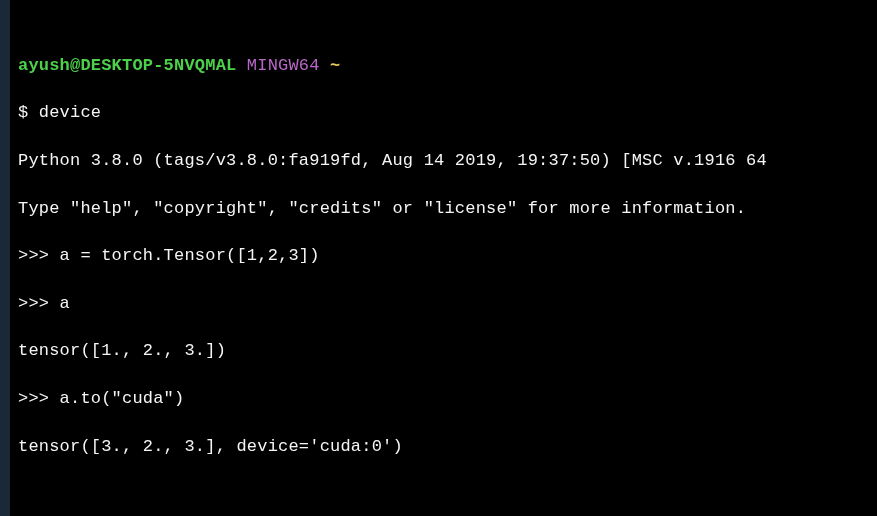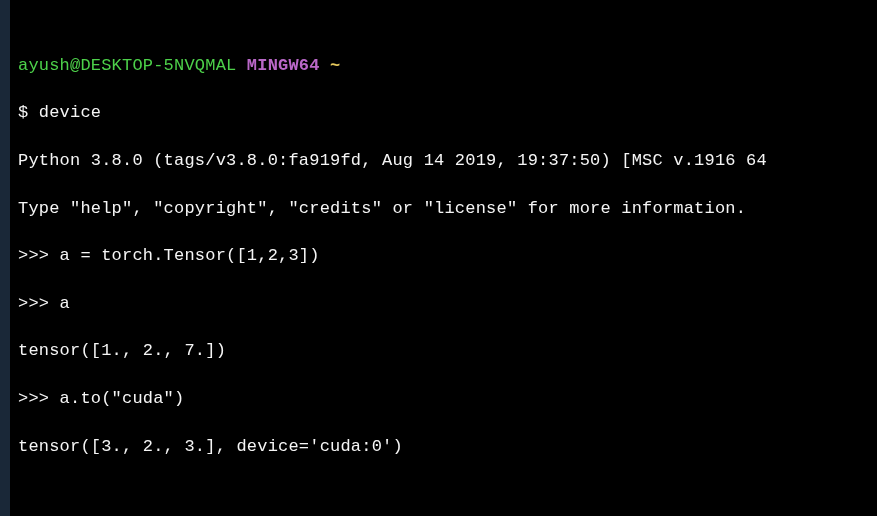--- a/index.html
+++ b/index.html
@@ -26,25 +26,25 @@
       height: 100%;
       background: #1a2838;
     }
     .terminal {
       padding: 30px 0 0 18px;
       white-space: pre;
       letter-spacing: 0.2px;
     }
     .prompt-user {
       color: #4dd14a;
-      font-weight: normal;
+      font-weight: bold;
     }
     .prompt-env {
       color: #b967c7;
-      font-weight: bold;
+      font-weight: normal;
     }
     .prompt-tilde {
       color: #e6c85c;
       font-weight: bold;
     }
     .line {
       display: block;
       color: #f5f5f5;
     }
   </style>
@@ -53,19 +53,19 @@
 
 <div class="left-edge"></div>
 
 <div class="terminal">
 <span class="line"><span class="prompt-user">ayush@DESKTOP-5NVQMAL</span> <span class="prompt-env">MINGW64</span> <span class="prompt-tilde">~</span></span>
 <span class="line">$ device</span>
 <span class="line">Python 3.8.0 (tags/v3.8.0:fa919fd, Aug 14 2019, 19:37:50) [MSC v.1916 64</span>
 <span class="line">Type "help", "copyright", "credits" or "license" for more information.</span>
 <span class="line">&gt;&gt;&gt; a = torch.Tensor([1,2,3])</span>
 <span class="line">&gt;&gt;&gt; a</span>
-<span class="line">tensor([1., 2., 7.])</span>
+<span class="line">tensor([1., 2., 3.])</span>
 <span class="line">&gt;&gt;&gt; a.to("cuda")</span>
 <span class="line">tensor([3., 2., 3.], device='cuda:0')</span>
 
 
 
 </div>
 
 </body></html>

